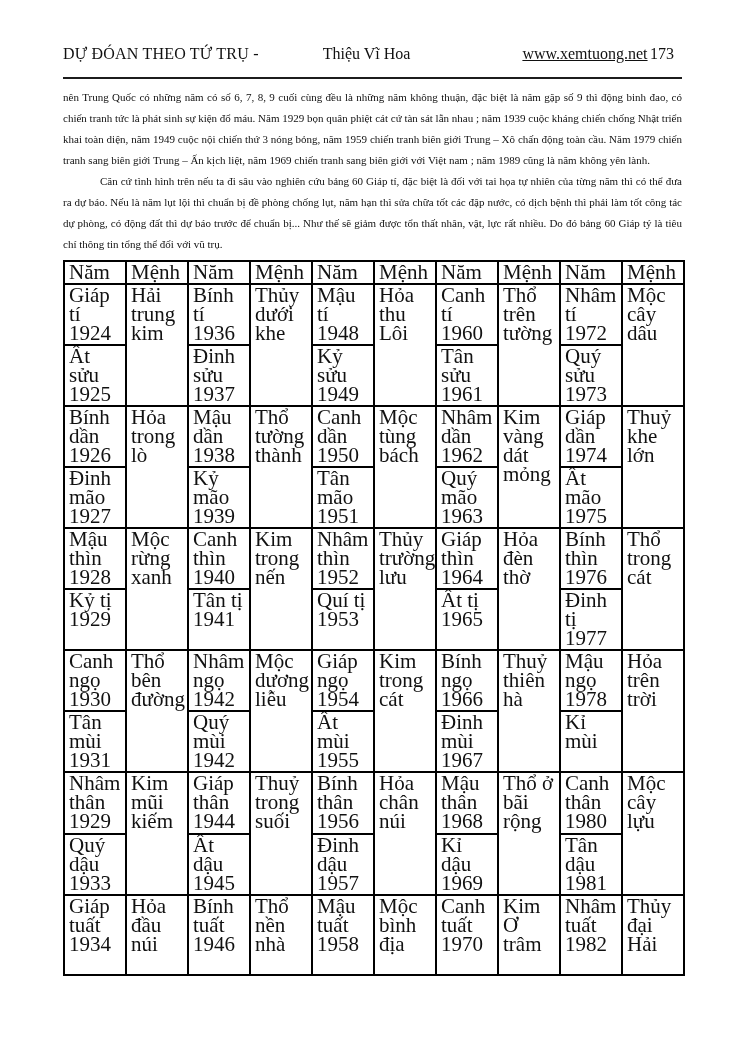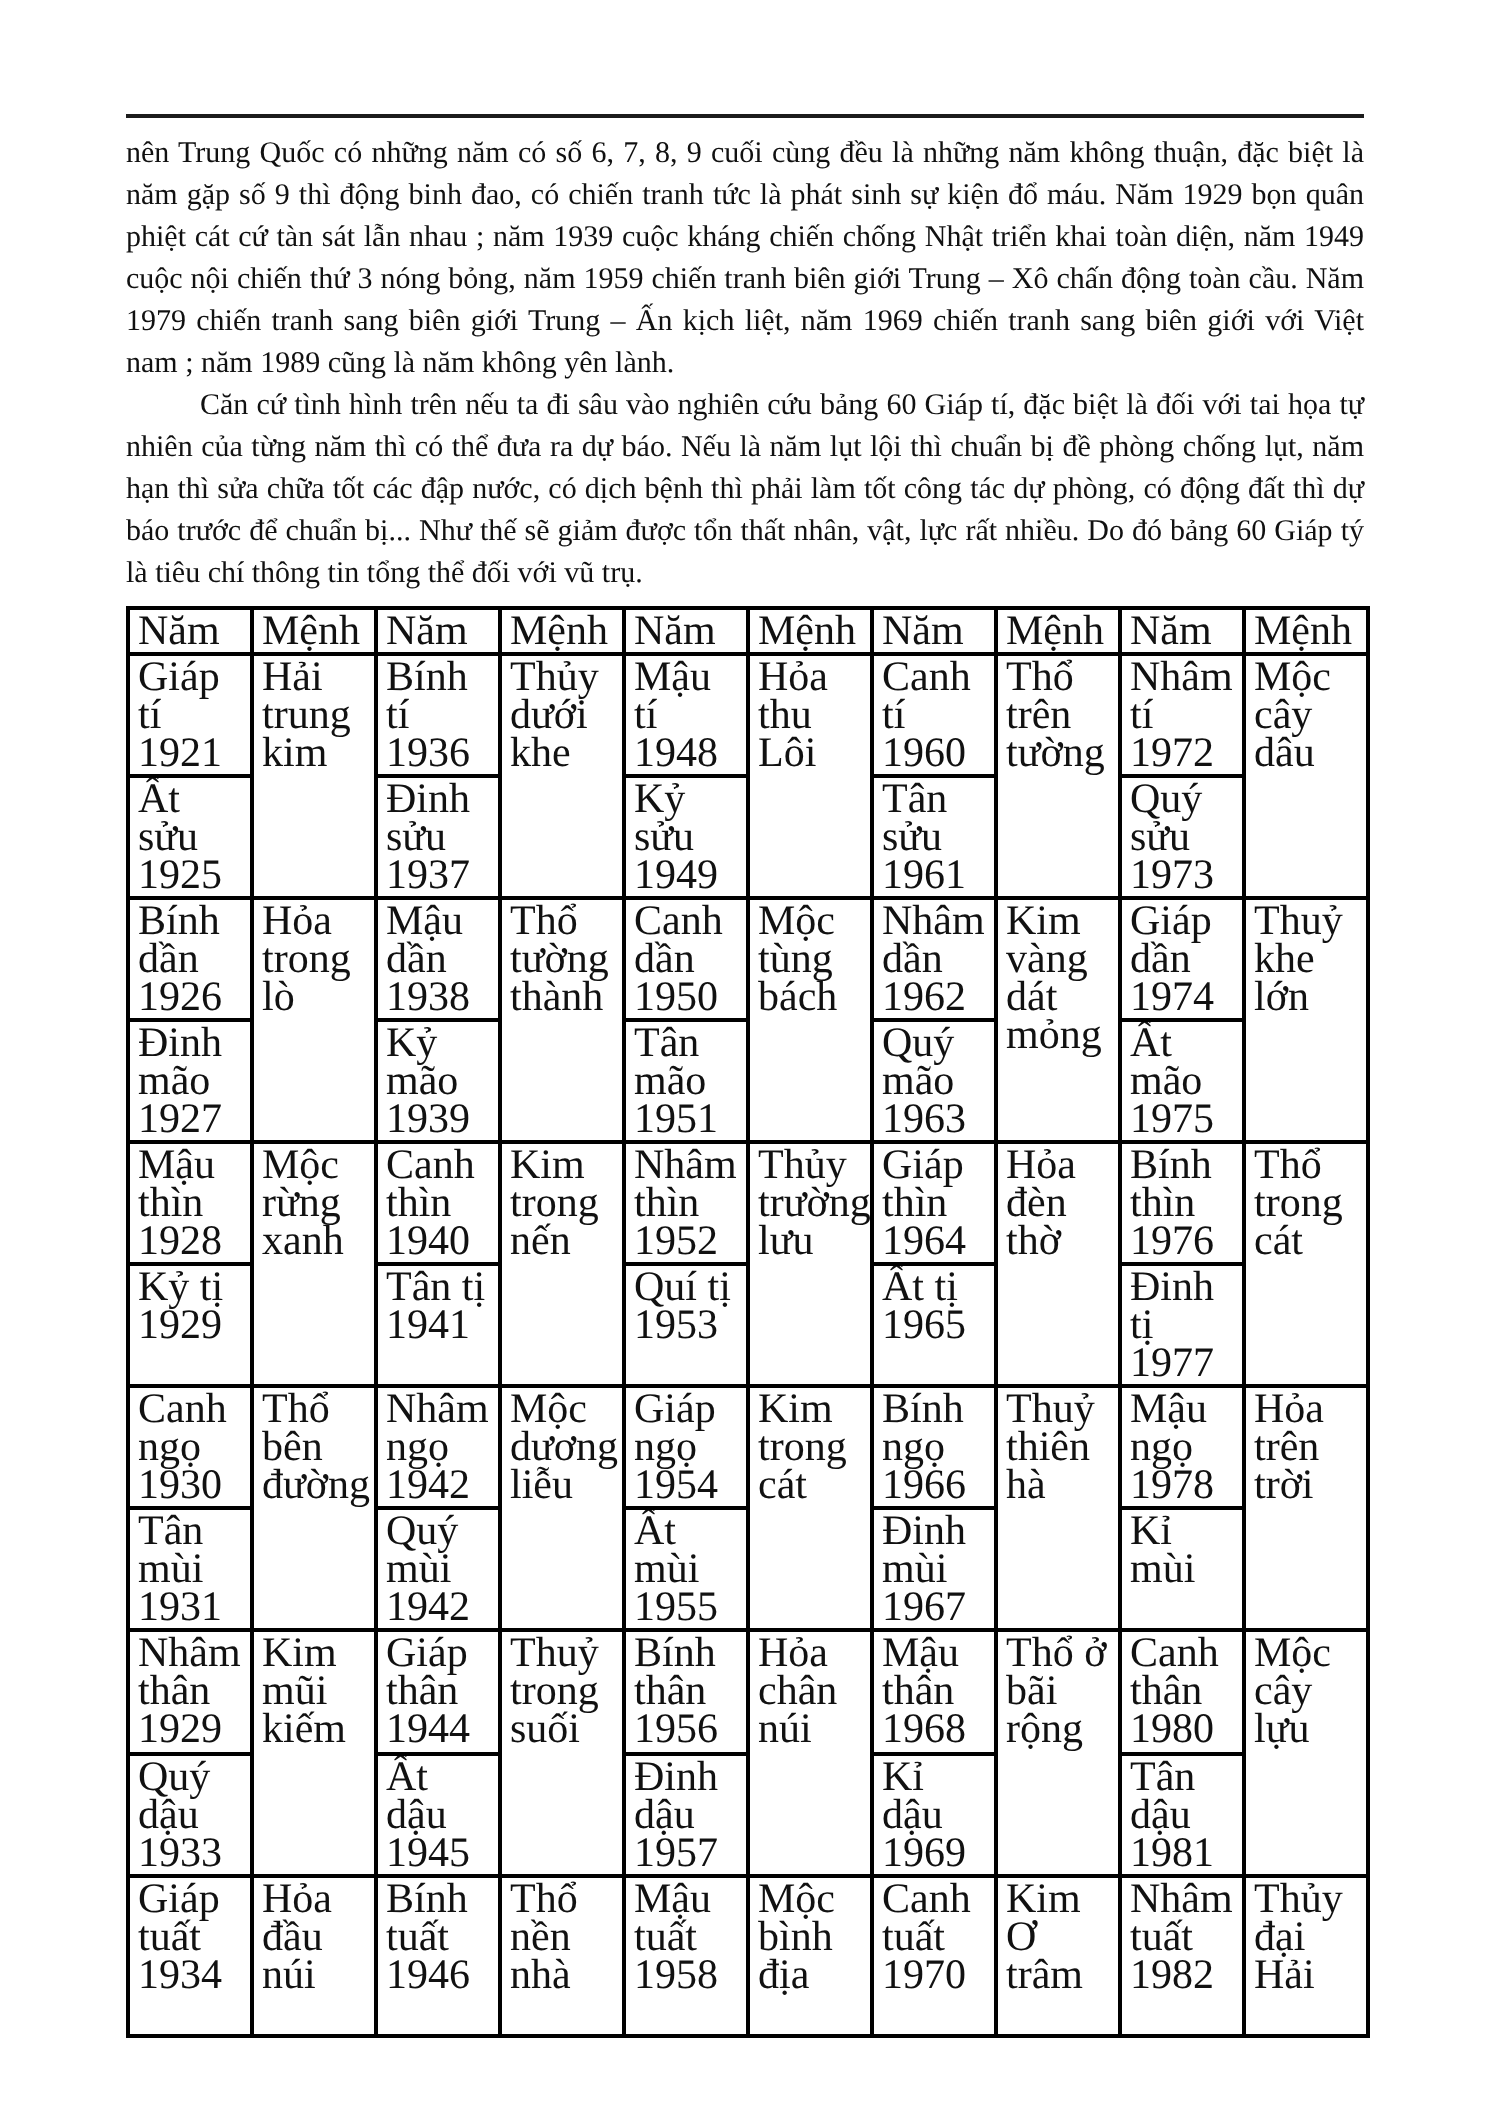--- a/index.html
+++ b/index.html
@@ -29,21 +29,21 @@
   .hdr-site   { margin-left: 112px; text-decoration: underline; }
   .hdr-page   { margin-left: auto; padding-right: 8px; }
   .header-rule {
     border: 0;
     border-top: 2px solid #1c1c1c;
     margin: 13px 0 0 0;
   }
   
   .body-text {
     margin-top: 8px;
-    font-size: 15px;
+    font-size: 11px;
     line-height: 21px;
     text-align: justify;
   }
   .body-text p { margin: 0; }
   .body-text p.indent { text-indent: 37px; }
   
   table.destiny {
     margin-top: 5px;
     border-collapse: collapse;
     table-layout: fixed;
@@ -63,20 +63,26 @@
   }
   table.destiny thead tr { height: 21px; }
   td.menh-span { vertical-align: middle; }
   .yname, .yyear { display: block; }
 </style>
 </head>
 <body>
 
 <div class="page">
 
+  <div class="running-header">
+    <span class="hdr-title">DỰ ĐÓAN THEO TỨ TRỤ -</span>
+    <span class="hdr-author">Thiệu Vĩ  Hoa</span>
+    <span class="hdr-site">www.xemtuong.net</span>
+    <span class="hdr-page">173</span>
+  </div>
 
   <hr class="header-rule">
 
   <div class="body-text">
     <p>nên Trung Quốc có những năm có số 6, 7, 8, 9 cuối cùng  đều là những năm không thuận, đặc biệt là năm gặp số 9 thì động binh đao, có chiến tranh tức  là phát sinh sự kiện đổ máu. Năm 1929 bọn quân phiệt cát cứ tàn sát lẫn nhau ;  năm 1939 cuộc kháng chiến chống Nhật triển khai toàn diện, năm 1949 cuộc nội chiến thứ 3 nóng bỏng, năm 1959 chiến tranh biên giới Trung – Xô chấn động toàn cầu. Năm 1979 chiến tranh sang biên giới Trung – Ấn kịch liệt, năm 1969 chiến tranh sang biên giới với Việt nam ; năm 1989 cũng là năm không yên lành.</p>
     <p class="indent">Căn cứ tình hình trên nếu ta đi sâu vào nghiên cứu bảng 60 Giáp tí, đặc biệt là đối với tai họa tự nhiên của từng năm thì có thể đưa ra dự báo. Nếu là năm lụt lội thì chuẩn bị đề phòng chống lụt, năm hạn thì sửa chữa tốt các đập nước, có dịch bệnh thì phải làm tốt công tác dự phòng, có động đất thì dự báo trước để chuẩn bị... Như thế sẽ giảm được tổn thất nhân, vật, lực rất nhiều. Do đó bảng 60 Giáp tý là tiêu chí thông tin tổng thể đối với vũ trụ.</p>
   </div>
 
   <table class="destiny">
     <colgroup>
@@ -102,21 +108,21 @@
           <th>Năm</th>
           <th>Mệnh</th>
           <th>Năm</th>
           <th>Mệnh</th>
         </tr>
     </thead>
     <tbody>
         <tr style="height: 38px;">
           <td>
             <span class="yname">Giáp tí</span>
-            <span class="yyear">1921</span>
+            <span class="yyear">1924</span>
           </td>
           <td rowspan="2" class="menh-span">Hải trung kim</td>
           <td>
             <span class="yname">Bính tí</span>
             <span class="yyear">1936</span>
           </td>
           <td rowspan="2" class="menh-span">Thủy dưới khe</td>
           <td>
             <span class="yname">Mậu tí</span>
             <span class="yyear">1948</span>

